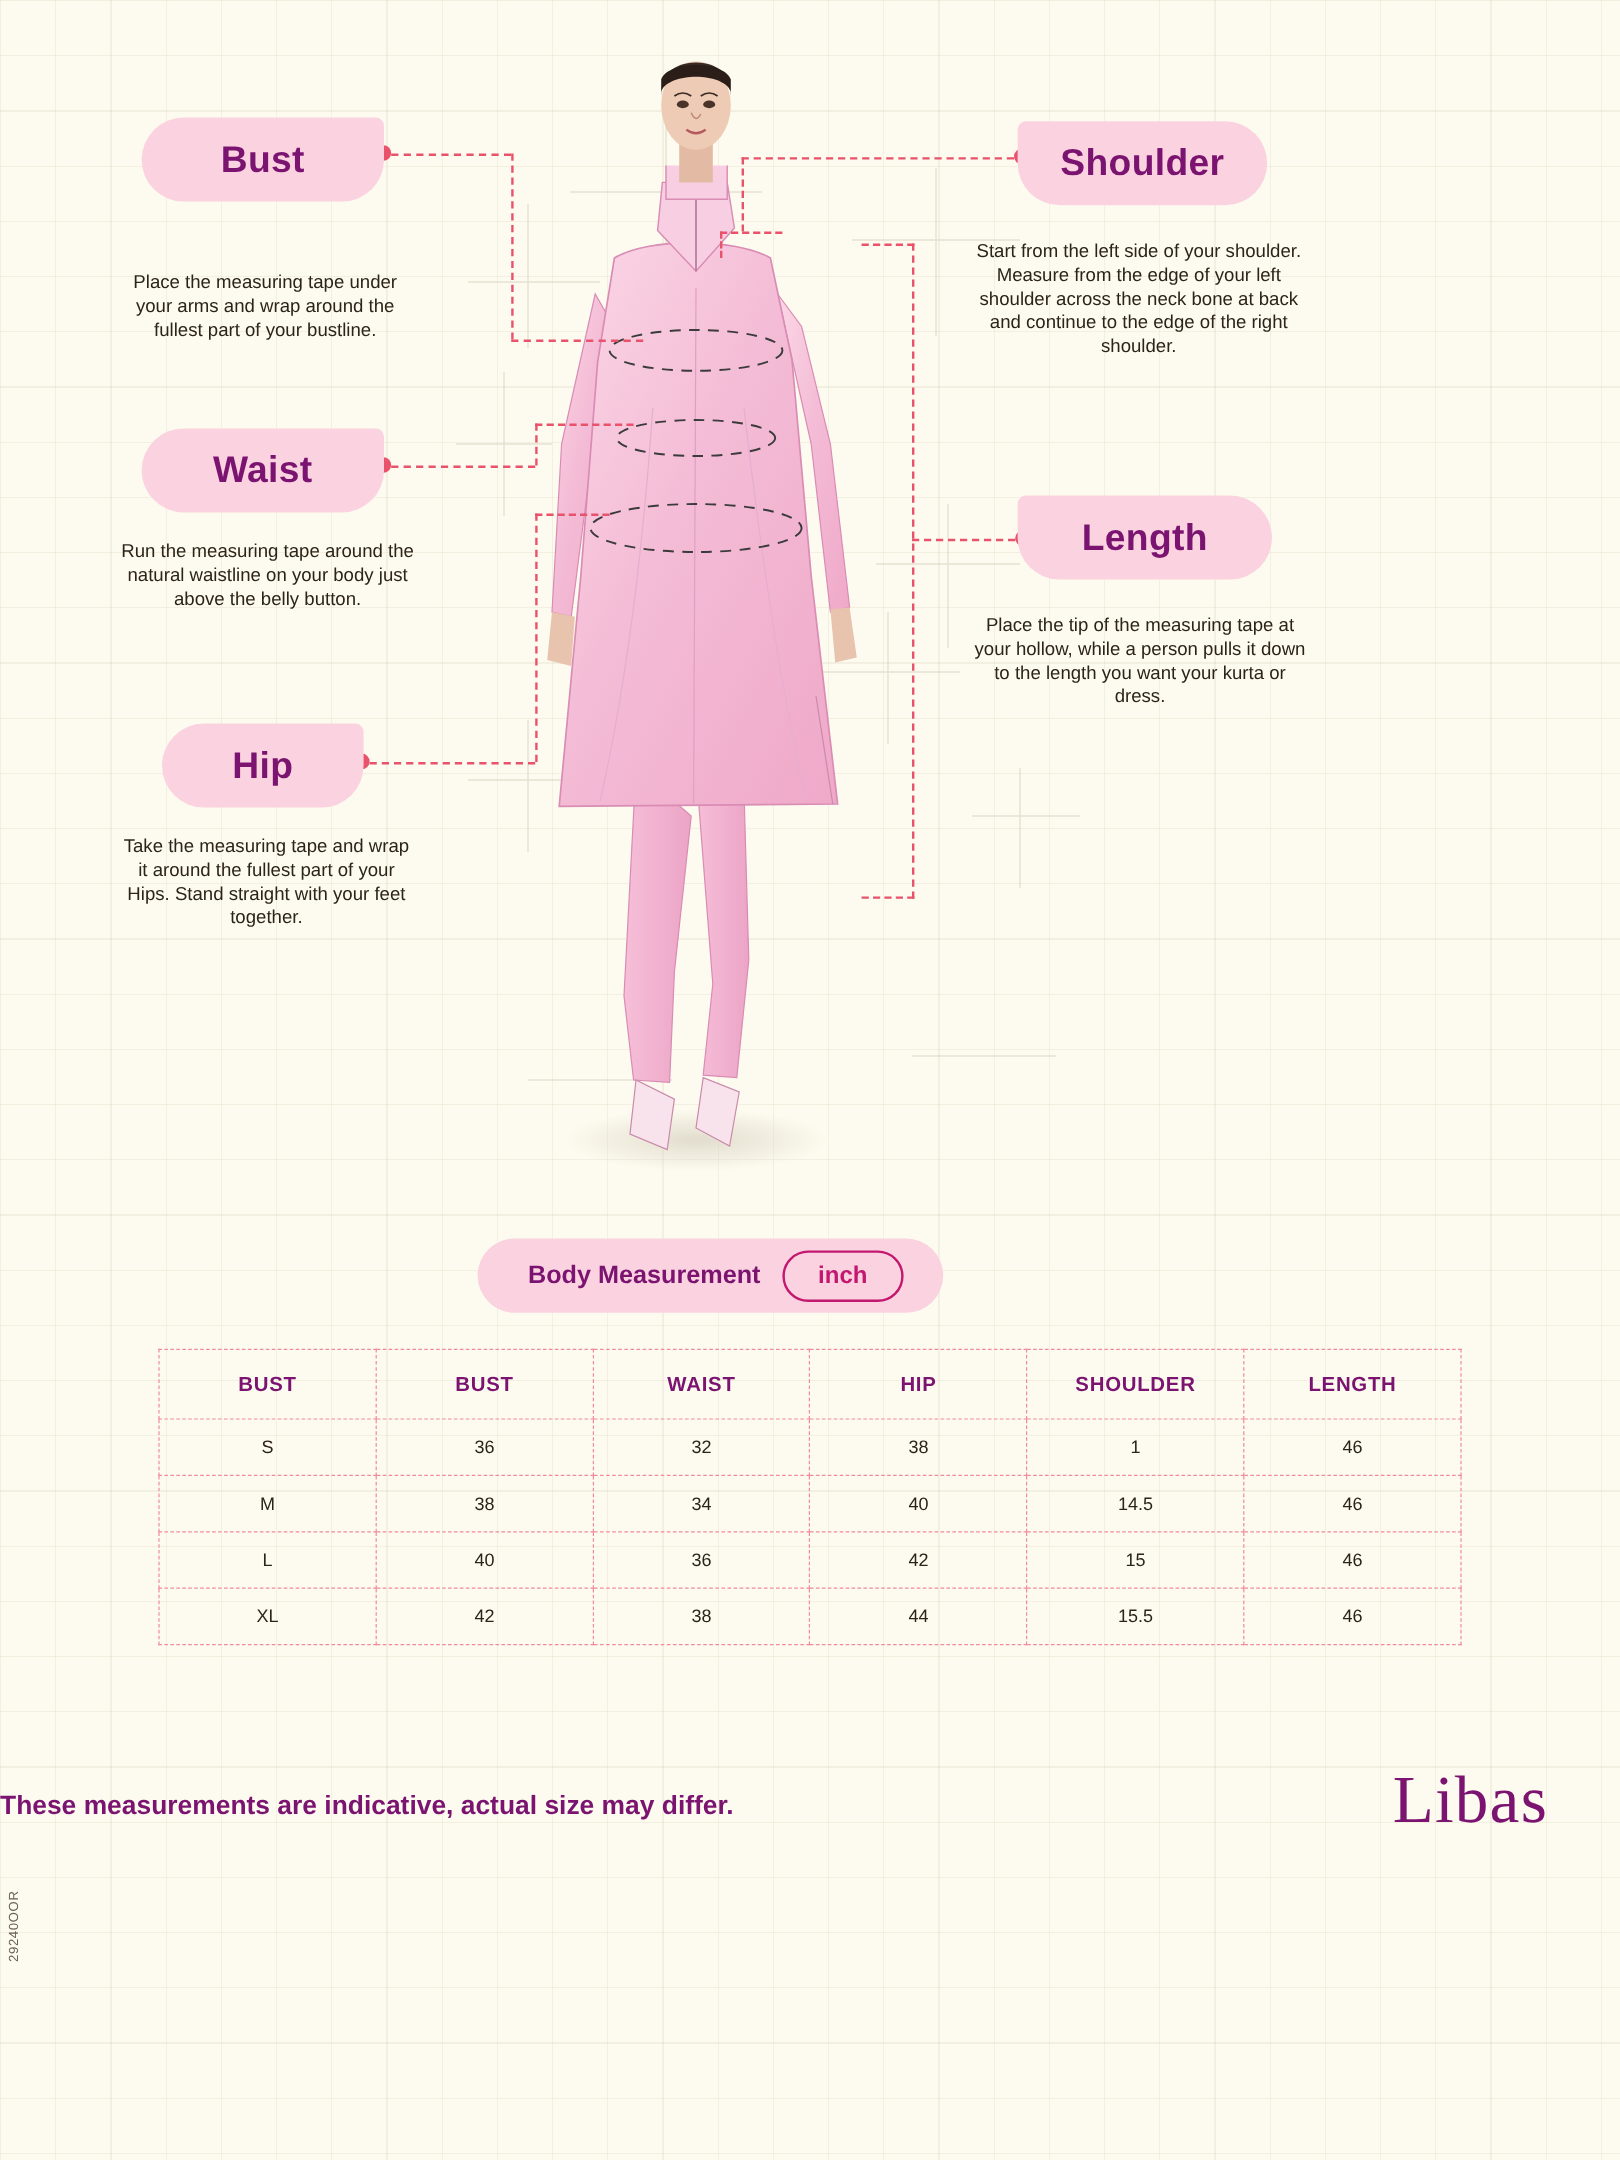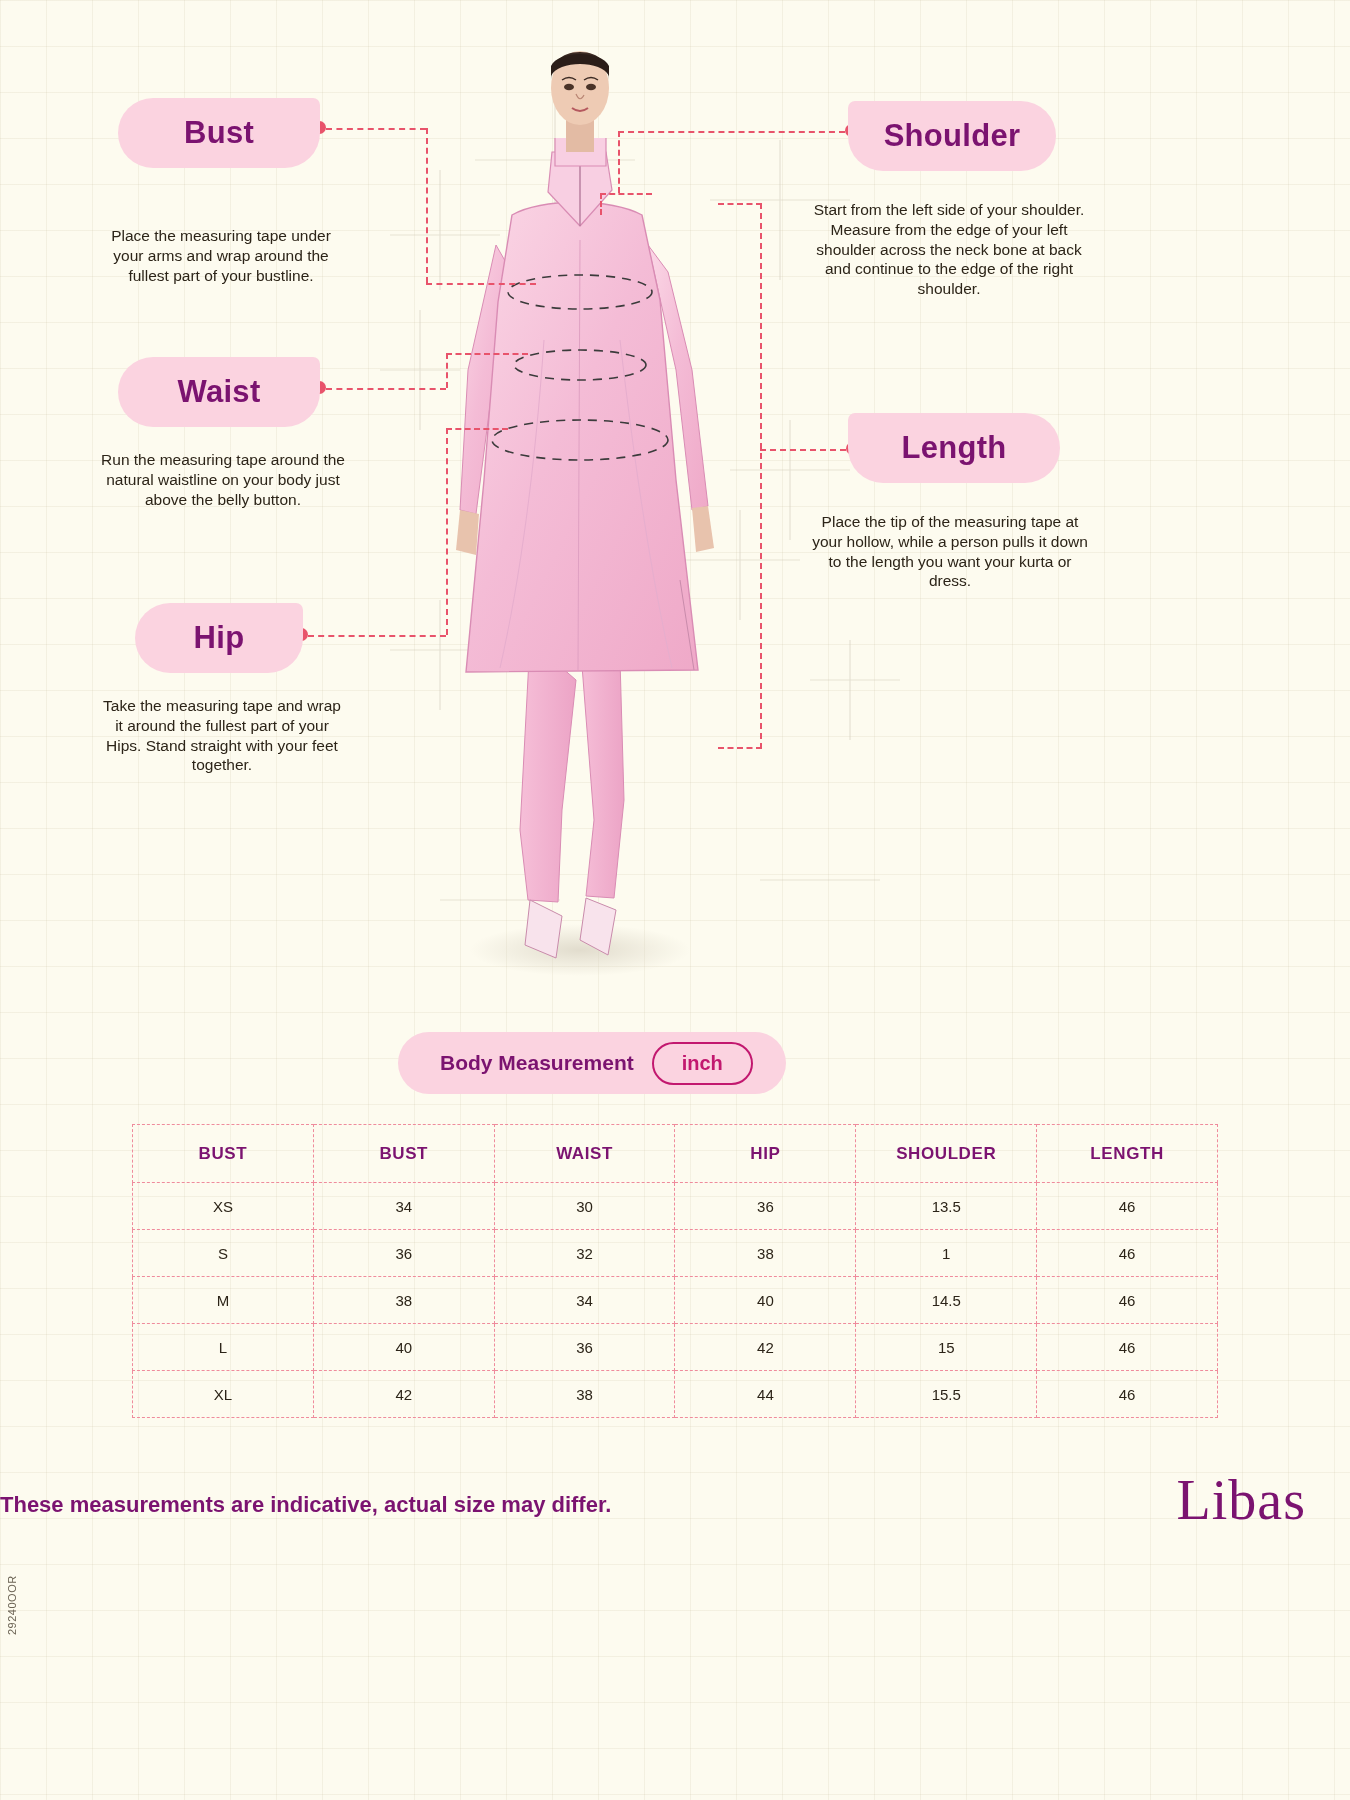--- a/index.html
+++ b/index.html
@@ -131,21 +131,21 @@
     position: absolute;
     left: 0; right: 0; top: 1492px;
     text-align: left;
     font-size: 22px;
     color: #7b1370;
     font-weight: 600;
   }
 
   .brand {
     position: absolute;
-    right: 44px; top: 1468px;
+    right: 60px; top: 1468px;
     font-family: "Liberation Serif", serif;
     font-size: 56px;
     color: #7b1370;
     letter-spacing: 1px;
     text-align: center;
   }
 </style>
 </head>
 <body>
 
@@ -291,28 +291,20 @@
         <th>BUST</th>
         <th>BUST</th>
         <th>WAIST</th>
         <th>HIP</th>
         <th>SHOULDER</th>
         <th>LENGTH</th>
       </tr>
     </thead>
     <tbody>
       <tr>
-        <td>XS</td>
-        <td>34</td>
-        <td>30</td>
-        <td>36</td>
-        <td>13.5</td>
-        <td>46</td>
-      </tr>
-      <tr>
         <td>S</td>
         <td>36</td>
         <td>32</td>
         <td>38</td>
         <td>1</td>
         <td>46</td>
       </tr>
       <tr>
         <td>M</td>
         <td>38</td>

